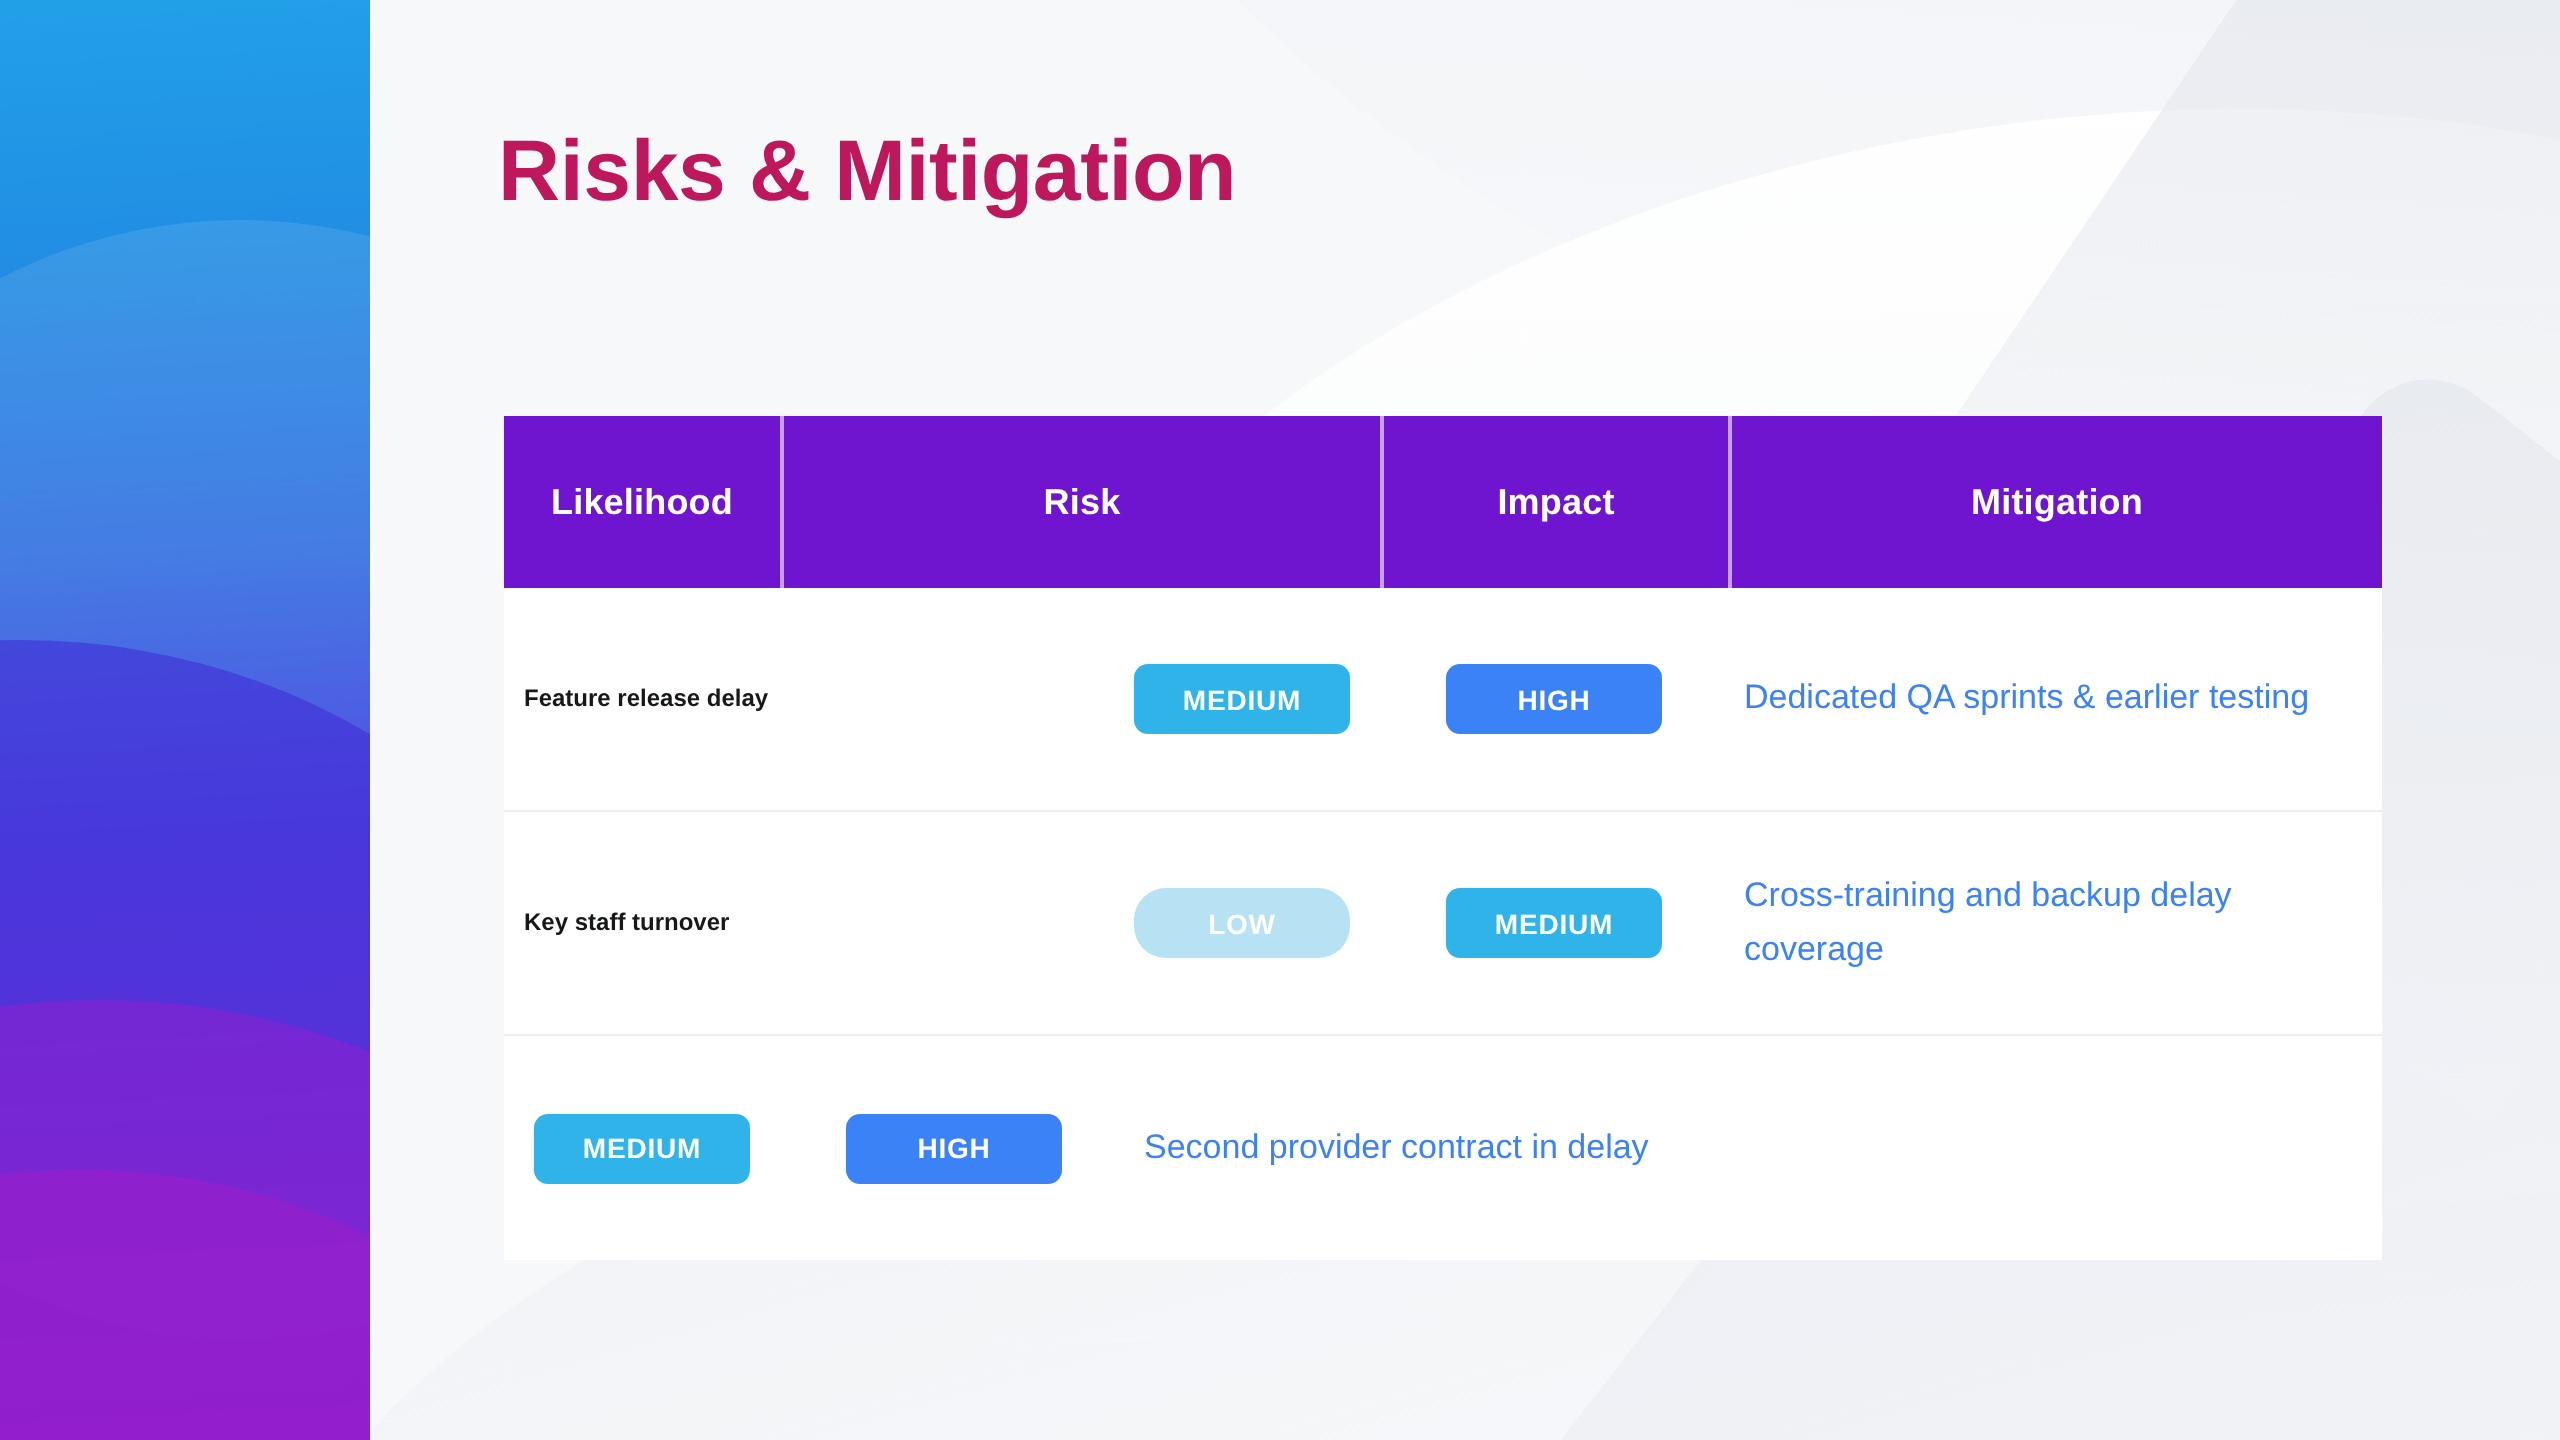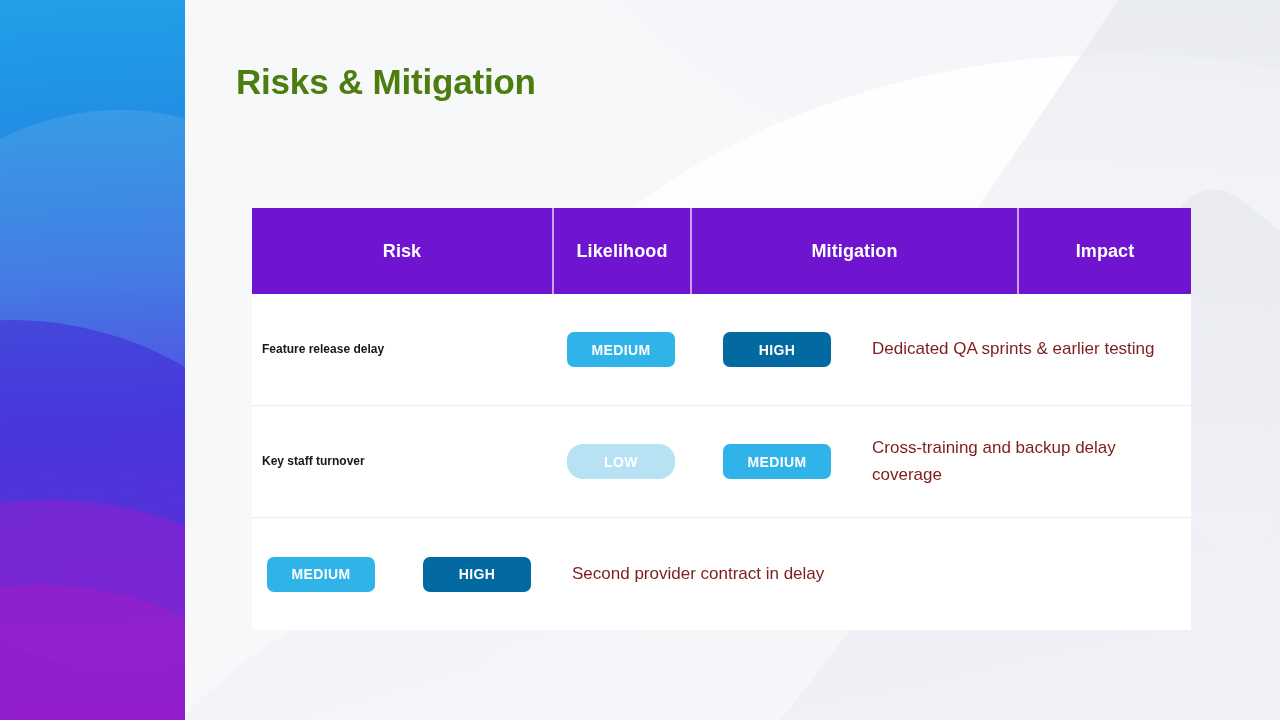--- a/index.html
+++ b/index.html
@@ -109,25 +109,25 @@
     position:absolute;
     width:460px; height:300px;
     left:-190px; top:585px;
     background:rgba(168,28,200,.45);
     border-radius:50%;
   }
 
   
   .title {
     position:absolute;
-    left:236px; top:62px;
-    font-size:35px;
+    left:249px; top:62px;
+    font-size:43px;
     font-weight:700;
     letter-spacing:-.2px;
-    color:#4d7c0f;
+    color:#be185d;
     white-space:nowrap;
   }
 
   
   .table-card {
     position:absolute;
     left:252px; top:208px;
     width:939px;
     background:#ffffff;
   }
@@ -170,39 +170,39 @@
     font-weight:700;
     color:#17181a;
     line-height:1.3;
   }
   .cell-badge { justify-content:center; }
 
   .cell-mit {
     padding-left:8px; padding-right:28px;
     font-size:17px;
     font-weight:400;
-    color:#7f1d1d;
+    color:#3b82f6;
     line-height:1.55;
   }
 
   .badge {
     display:inline-flex;
     align-items:center;
     justify-content:center;
     height:35px;
     min-width:108px;
     padding:0 4px;
     border-radius:7px;
     color:#ffffff;
     font-size:14px;
     font-weight:700;
     letter-spacing:.4px;
     white-space:nowrap;
   }
-  .badge.high   { background:#0369a1; }
+  .badge.high   { background:#3b82f6; }
   .badge.medium { background:#2fb3e8; }
   .badge.low    { background:#b6e2f4;border-radius:16px; }
 </style>
 </head>
 <body>
 
 <div id="slide">
 
   <div class="bg-layer">
     <div class="bg-swoosh-a"></div>
@@ -218,24 +218,24 @@
     <div class="sb-wave-2"></div>
     <div class="sb-wave-3"></div>
     <div class="sb-wave-4"></div>
   </div>
 
   <div class="title">Risks &amp; Mitigation</div>
 
   <div class="table-card">
 
     <div class="t-head">
+      <div class="cell col-like">Likelihood</div>
       <div class="cell col-risk">Risk</div>
-      <div class="cell col-like">Likelihood</div>
+      <div class="cell col-impact">Impact</div>
       <div class="cell col-mit">Mitigation</div>
-      <div class="cell col-impact">Impact</div>
     </div>
 
     <div class="t-row">
       <div class="cell col-risk cell-risk">Feature release delay</div>
       <div class="cell col-like cell-badge">
         <span class="badge medium">MEDIUM</span>
       </div>
       <div class="cell col-impact cell-badge">
         <span class="badge high">HIGH</span>
       </div>

